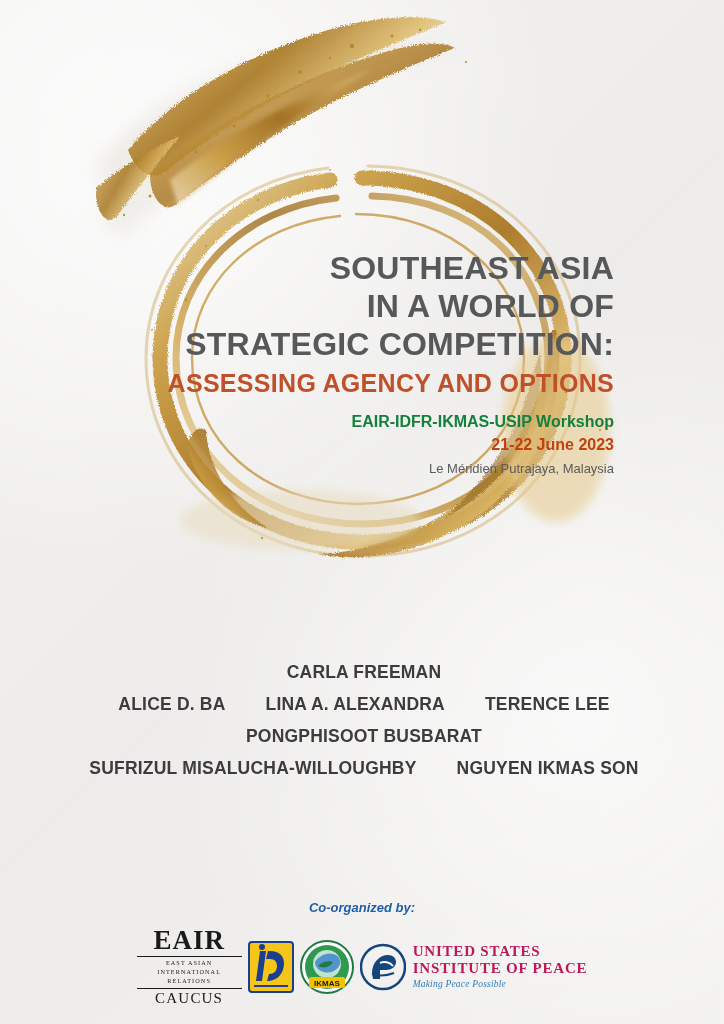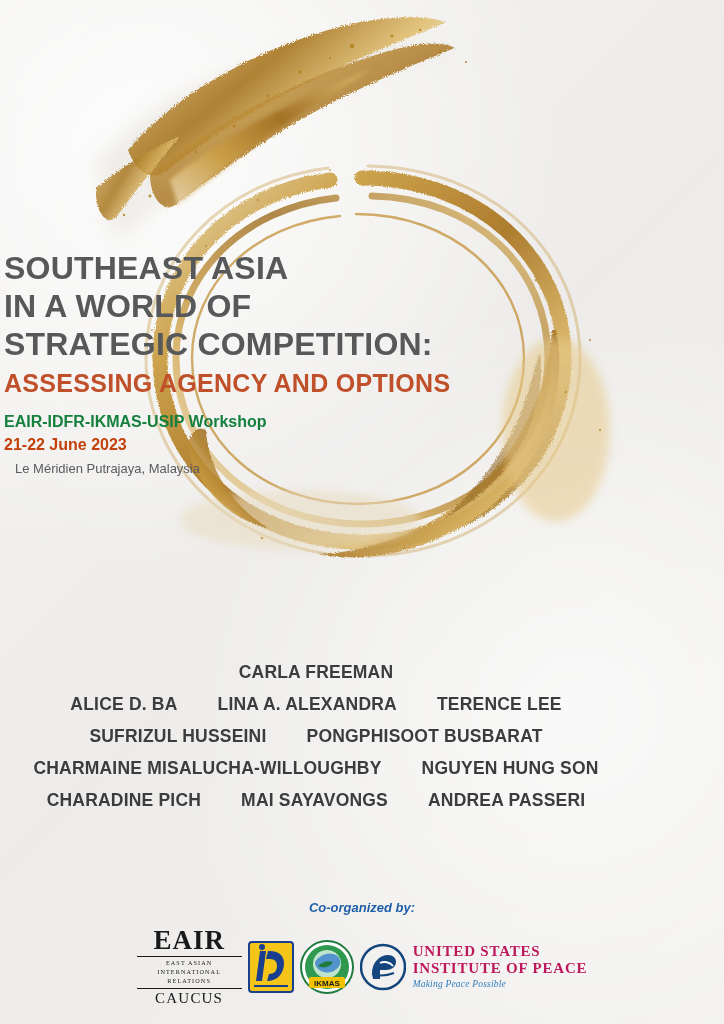--- a/index.html
+++ b/index.html
@@ -41,23 +41,23 @@
     top: 0;
     width: 724px;
     height: 620px;
     pointer-events: none;
   }
 
   
   .title-block {
     position: absolute;
     top: 250px;
-    left: 4px;
+    left: 18px;
     width: 596px;
-    text-align: left;
+    text-align: right;
     z-index: 5;
   }
   .title-line {
     font-size: 32px;
     font-weight: bold;
     color: #57585a;
     letter-spacing: 0.2px;
     line-height: 1.18;
     white-space: nowrap;
   }
@@ -90,20 +90,21 @@
     padding-left: 11px;
   }
 
   
   .speakers {
     position: absolute;
     top: 662px;
     left: 0;
     width: 632px;
     z-index: 5;
+    padding-left: 48px;
   }
   .speaker-row {
     display: flex;
     justify-content: center;
     align-items: baseline;
     gap: 40px;
     margin-bottom: 11px;
   }
   .speaker {
     font-size: 17.5px;
@@ -358,31 +359,25 @@
 <div class="speakers">
   <div class="speaker-row">
     <span class="speaker">CARLA FREEMAN</span>
   </div>
   <div class="speaker-row">
     <span class="speaker">ALICE D. BA</span>
     <span class="speaker">LINA A. ALEXANDRA</span>
     <span class="speaker">TERENCE LEE</span>
   </div>
   <div class="speaker-row">
-    <span class="speaker">SUFRIZUL HUSSEINI</span>
     <span class="speaker">PONGPHISOOT BUSBARAT</span>
   </div>
   <div class="speaker-row">
-    <span class="speaker">CHARMAINE MISALUCHA-WILLOUGHBY</span>
-    <span class="speaker">NGUYEN HUNG SON</span>
-  </div>
-  <div class="speaker-row">
-    <span class="speaker">CHARADINE PICH</span>
-    <span class="speaker">MAI SAYAVONGS</span>
-    <span class="speaker">ANDREA PASSERI</span>
+    <span class="speaker">SUFRIZUL MISALUCHA-WILLOUGHBY</span>
+    <span class="speaker">NGUYEN IKMAS SON</span>
   </div>
 </div>
 
 <div class="footer">
   <div class="co-org">Co-organized by:</div>
   <div class="logos">
 
     <div class="logo-eair">
       <div class="eair-top">EAIR</div>
       <div class="eair-mid">

